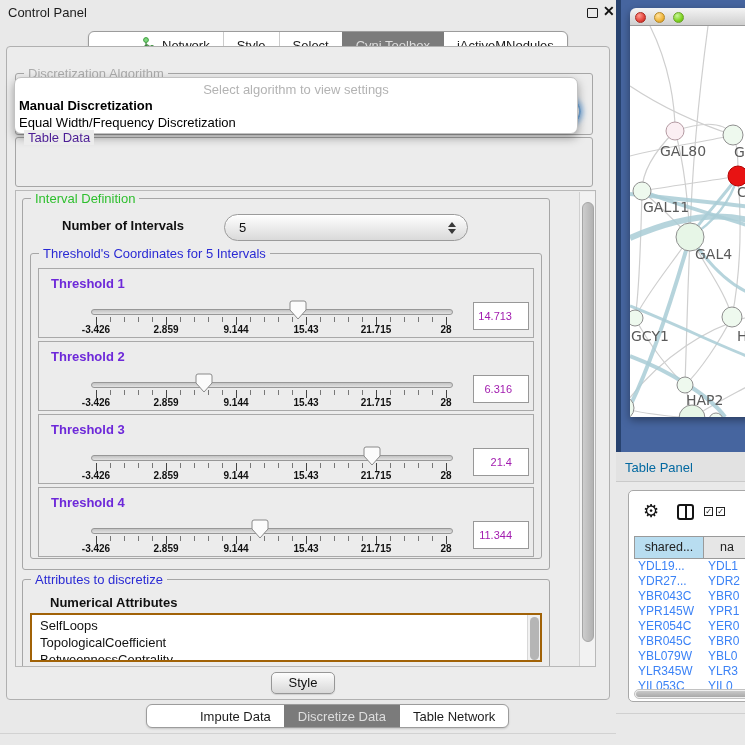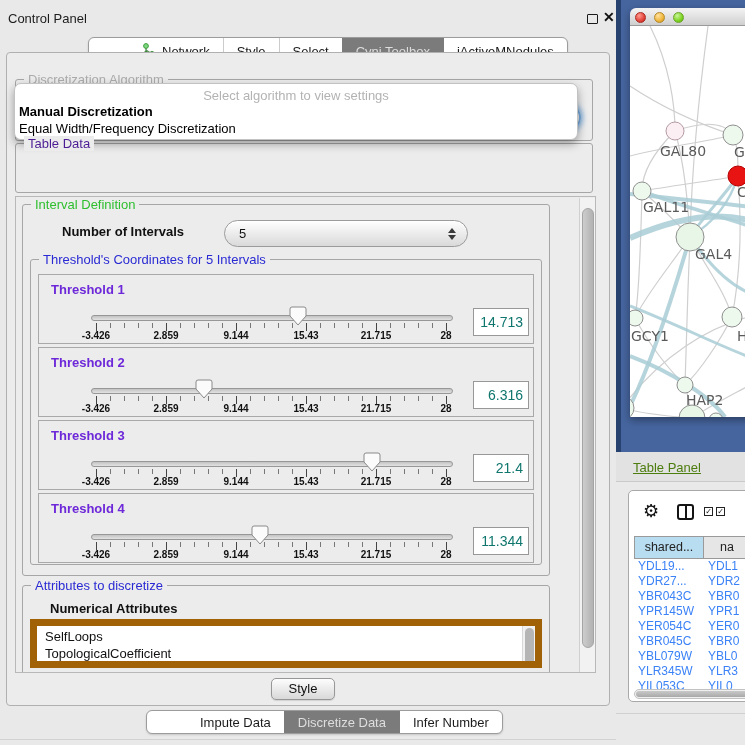--- a/index.html
+++ b/index.html
@@ -1,20 +1,20 @@
 <!DOCTYPE html>
 <html><head>
 <meta charset="utf-8">
 <style>
   * { box-sizing: border-box; margin: 0; padding: 0; }
   html,body { width:745px; height:745px; }
   body { font-family:"Liberation Sans", sans-serif; background:#e9e9e9; position:relative; overflow:hidden; }
 
   
-  #control-panel { position:absolute; left:0; top:0; width:616px; height:545px; background:#e9e9e9;margin-top:6px; }
+  #control-panel { position:absolute; left:0; top:0; width:616px; height:545px; background:#e9e9e9; }
   #cp-titlebar { position:absolute; left:0; top:0; width:616px; height:26px; background:#e9e9e9; }
   #cp-title { position:absolute; left:8px; top:5px; font-size:13px; color:#1c1c1c; }
   #cp-float { position:absolute; left:587px; top:8px; width:11px; height:10px; border:1.5px solid #1a1a1a; border-radius:1px; }
   #cp-close { position:absolute; left:603px; top:3px; font-size:14px; font-weight:bold; color:#111; }
 
   .tabbar { position:absolute; display:flex; align-items:stretch; background:#ffffff; border:1px solid #9c9c9c; border-radius:6px; overflow:hidden; box-shadow:0 1px 2px rgba(0,0,0,.15);padding-left:40px; }
   .tab { display:flex; align-items:center; padding:0 13px; font-size:13px; color:#1b1b1b; border-left:1px solid #cccccc; white-space:nowrap; }
   .tab:first-child { border-left:none; }
   .tab.selected { background:#7b7b7b; color:#dedede; border-left-color:#7b7b7b; }
   .tab.selected + .tab { border-left-color:#7b7b7b; }
@@ -62,47 +62,47 @@
   #thr-group-label { color:#2a2ad4; }
 
   .thr-panel { position:absolute; left:22px; width:496px; height:70px; border:1px solid #a9a9a9; background:#ececec; }
   .thr-label { position:absolute; left:12px; top:7px; font-size:13px; font-weight:bold; color:#6d28d9; }
   .track { position:absolute; left:52px; top:40px; width:362px; height:6px; border:1px solid #979797; border-radius:3px; background:linear-gradient(#c3c3c3,#e2e2e2); }
   .ticks-minor { position:absolute; left:57px; top:48px; width:352px; height:5px; background:repeating-linear-gradient(90deg,#777 0,#777 1px,transparent 1px,transparent 14px); }
   .ticks-major { position:absolute; left:57px; top:48px; width:352px; height:8px; background:repeating-linear-gradient(90deg,#444 0,#444 1px,transparent 1px,transparent 70px); }
   .ticklabs { position:absolute; left:57px; top:55px; width:352px; height:12px; }
   .ticklab { position:absolute; top:0; transform:translateX(-50%); font-size:10px; font-weight:bold; color:#111; white-space:nowrap; }
   .thumb { position:absolute; top:31px; z-index:3; }
-  .valfield { position:absolute; left:434px; top:33px; width:56px; height:28px; background:#ffffff; border:1px solid #989898; font-size:14px; color:#0f766e; text-align:right; padding-right:5px; line-height:26px; }
+  .valfield { position:absolute; left:434px; top:33px; width:56px; height:28px; background:#ffffff; border:1px solid #989898; font-size:11px; color:#a21caf; text-align:right; padding-right:16px; line-height:26px; }
 
   #attr-group { left:6px; top:388px; width:528px; height:95px; }
   #attr-label { color:#2a2ad4; }
   #num-attr-label { position:absolute; left:34px; top:404px; font-size:13px; font-weight:bold; color:#111; }
-  #attr-list { position:absolute; left:14px; top:422px; width:512px; height:49px; background:#ffffff; border:7px solid #a16207; overflow:hidden; }
+  #attr-list { position:absolute; left:14px; top:422px; width:512px; height:49px; background:#ffffff; border:2px solid #a16207; overflow:hidden; }
   .attr-item { position:absolute; left:8px; height:17px; font-size:13px; color:#111; line-height:17px; }
   #attr-scroll { position:absolute; right:0; top:0; width:13px; height:100%; background:#f1f1f1; border-left:1px solid #d8d8d8; }
   #attr-scroll-thumb { position:absolute; left:2px; top:2px; width:9px; height:43px; border-radius:5px; background:#b5b5b5; }
 
   #apply-btn { position:absolute; left:264px; top:625px; width:64px; height:22px; border:1px solid #979797; border-radius:5px; background:linear-gradient(#fdfdfd,#d8d8d8); font-size:13px; color:#111; text-align:center; line-height:20px; box-shadow:0 1px 1px rgba(0,0,0,.12); }
 
   #cp-bottom-rule { position:absolute; left:0; top:733px; width:616px; height:1px; background:#d2d2d2; }
 
   
   #desktop { position:absolute; left:616px; top:0; width:129px; height:452px; background:#46659f; border-left:5px solid #27426f; overflow:hidden; }
   #net-window { position:absolute; left:9px; top:8px; width:122px; height:409px; border-radius:6px 6px 0 0; box-shadow:0 3px 8px rgba(0,0,0,.4); overflow:hidden; }
   #net-titlebar { position:absolute; left:0; top:0; width:100%; height:18px; background:linear-gradient(#f4f4f4,#cfcfcf); border-bottom:1px solid #9a9a9a; }
   .light { position:absolute; top:4px; width:11px; height:11px; border-radius:50%; }
   #light-red   { left:5px;  background:radial-gradient(circle at 35% 30%, #ff9a90, #e3453c 60%, #b3271f); border:0.5px solid #a82a22;}
   #light-yellow{ left:24px; background:radial-gradient(circle at 35% 30%, #ffe2a0, #f0b63c 60%, #c08a1c); border:0.5px solid #b3882a;}
   #light-green { left:43px; background:radial-gradient(circle at 35% 30%, #c9f59a, #7ed321 60%, #5ba512); border:0.5px solid #6aa32a;}
   #net-canvas { position:absolute; left:0; top:18px; width:122px; height:391px; background:#ffffff; }
 
   #table-panel { position:absolute; left:616px; top:452px; width:129px; height:293px; background:#e9e9e9; }
   #tp-header { position:absolute; left:0; top:0; width:100%; height:30px; background:#e2e2e2; border-bottom:1px solid #cacaca; }
-  #tp-title { position:absolute; left:17px; top:8px; font-size:13px; color:#4d7c0f;text-decoration:underline; }
+  #tp-title { position:absolute; left:9px; top:8px; font-size:13px; color:#0369a1; }
   #tp-body-panel { position:absolute; left:12px; top:38px; width:130px; height:212px; background:#ffffff; border:1px solid #a8a8a8; border-radius:5px 0 0 5px; overflow:hidden; }
   #tp-gear { position:absolute; left:14px; top:11px; font-size:18px; line-height:18px; color:#141414; }
   #tp-split { position:absolute; left:48px; top:13px; width:17px; height:16px; border:2px solid #141414; border-radius:3px; }
   #tp-split::after { content:""; position:absolute; left:5.5px; top:0; width:2px; height:12px; background:#141414; }
   .mini-check { position:absolute; top:16px; width:9px; height:9px; border:1.2px solid #222; font-size:8px; line-height:8px; text-align:center; color:#111; }
   #tp-check-1 { left:75px; } #tp-check-2 { left:87px; }
 
   #tp-table { position:absolute; left:5px; top:45px; width:130px; height:160px; }
   .thead-cell { position:absolute; top:0; height:23px; border:1px solid #9a9a9a; font-size:12.5px; color:#222; text-align:center; line-height:21px; }
   #th-shared { left:0; width:70px; background:#b8ddf0; }
@@ -292,21 +292,21 @@
   </div>
 
   <div id="bottom-tabs" class="tabbar">
     <div class="tab">
         <span>Impute Data</span>
       </div>
     <div class="tab selected">
         <span>Discretize Data</span>
       </div>
     <div class="tab">
-        <span>Infer Number</span>
+        <span>Table Network</span>
       </div>
   </div>
 
   <div id="cp-bottom-rule"></div>
 </div>
 
 <div id="desktop">
   <div id="net-window">
     <div id="net-titlebar">
       <div id="light-red" class="light"></div>

